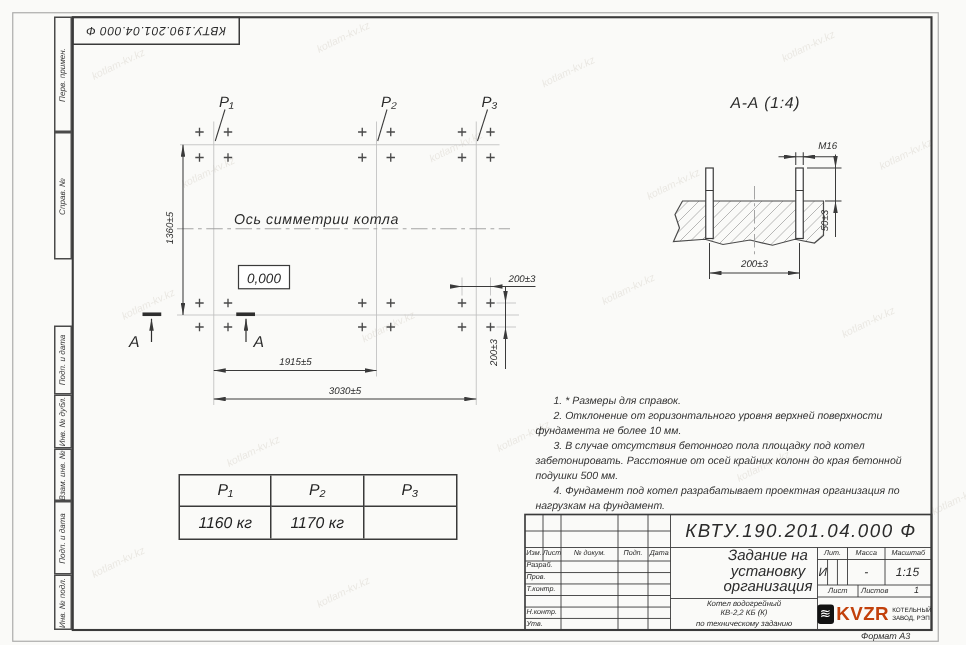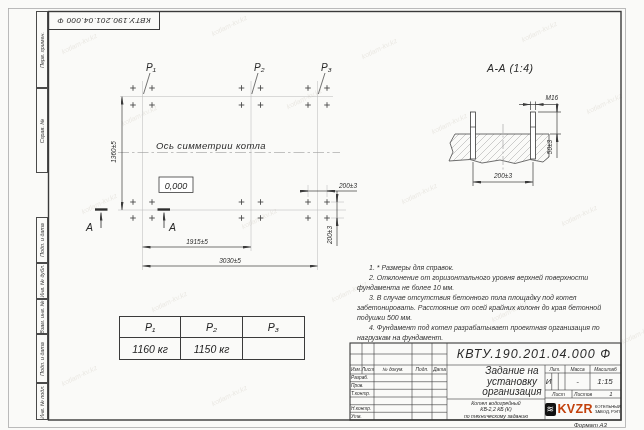--- a/index.html
+++ b/index.html
@@ -257,21 +257,21 @@
   <p>2. Отклонение от горизонтального уровня верхней поверхности фундамента не более 10 мм.</p>
   <p>3. В случае отсутствия бетонного пола площадку под котел забетонировать. Расстояние от осей крайних колонн до края бетонной подушки 500 мм.</p>
   <p>4. Фундамент под котел разрабатывает проектная организация по нагрузкам на фундамент.</p>
 </div>
 
 <div class="ptable">
   <div>P₁</div>
   <div>P₂</div>
   <div>P₃</div>
   <div>1160 кг</div>
-  <div>1150 кг</div>
+  <div>1170 кг</div>
 </div>
 
 <div class="tbcell docnum" style="left:447px;top:343px;width:174px;height:22px">КВТУ.190.201.04.000 Ф</div>
 
 <div class="tbcell tb-small" style="left:350px;top:365px;width:12px;height:9px">Изм.</div>
 <div class="tbcell tb-small" style="left:362px;top:365px;width:12px;height:9px">Лист</div>
 <div class="tbcell tb-small" style="left:374px;top:365px;width:38px;height:9px">№ докум.</div>
 <div class="tbcell tb-small" style="left:412px;top:365px;width:20px;height:9px">Подп.</div>
 <div class="tbcell tb-small" style="left:432px;top:365px;width:15px;height:9px">Дата</div>
 

